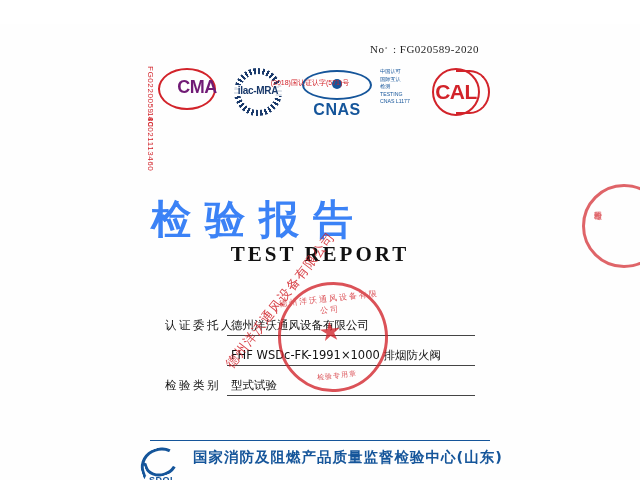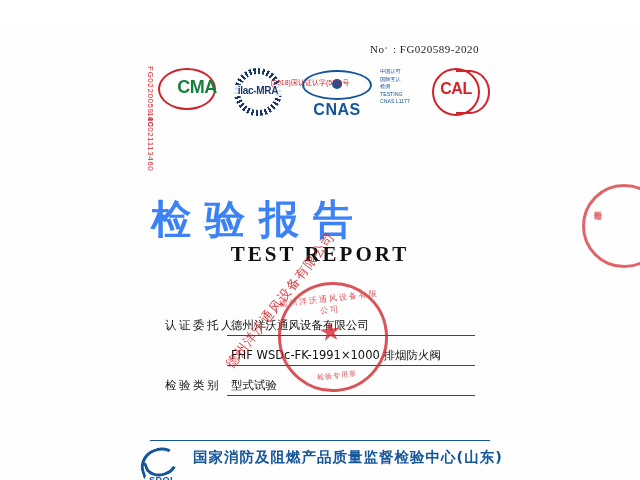--- a/index.html
+++ b/index.html
@@ -79,21 +79,21 @@
     height: 42px;
     border: 2.5px solid #d2232a;
     border-radius: 50%;
     box-sizing: border-box;
   }
   .cma .txt {
     position: absolute;
     left: 0; top: 9px;
     width: 78px;
     text-align: center;
-    color: #15803d;
+    color: #701a75;
     font-family: "Liberation Sans", sans-serif;
     font-weight: bold;
     font-size: 18px;
     letter-spacing: -0.5px;
   }
 
   
   .ilac {
     left: 72px;
     width: 56px;
@@ -188,21 +188,21 @@
     box-sizing: border-box;
   }
   .cal .txt {
     position: absolute;
     left: 2px; top: 12px;
     width: 48px;
     text-align: center;
     color: #d2232a;
     font-family: "Liberation Sans", sans-serif;
     font-weight: bold;
-    font-size: 16px;
+    font-size: 21px;
     letter-spacing: -0.5px;
   }
   .cal .swoosh {
     position: absolute;
     left: 26px; top: 2px;
     width: 34px; height: 44px;
     border: 2px solid #d2232a;
     border-left: none;
     border-radius: 0 60% 60% 0 / 0 50% 50% 0;
     box-sizing: border-box;

